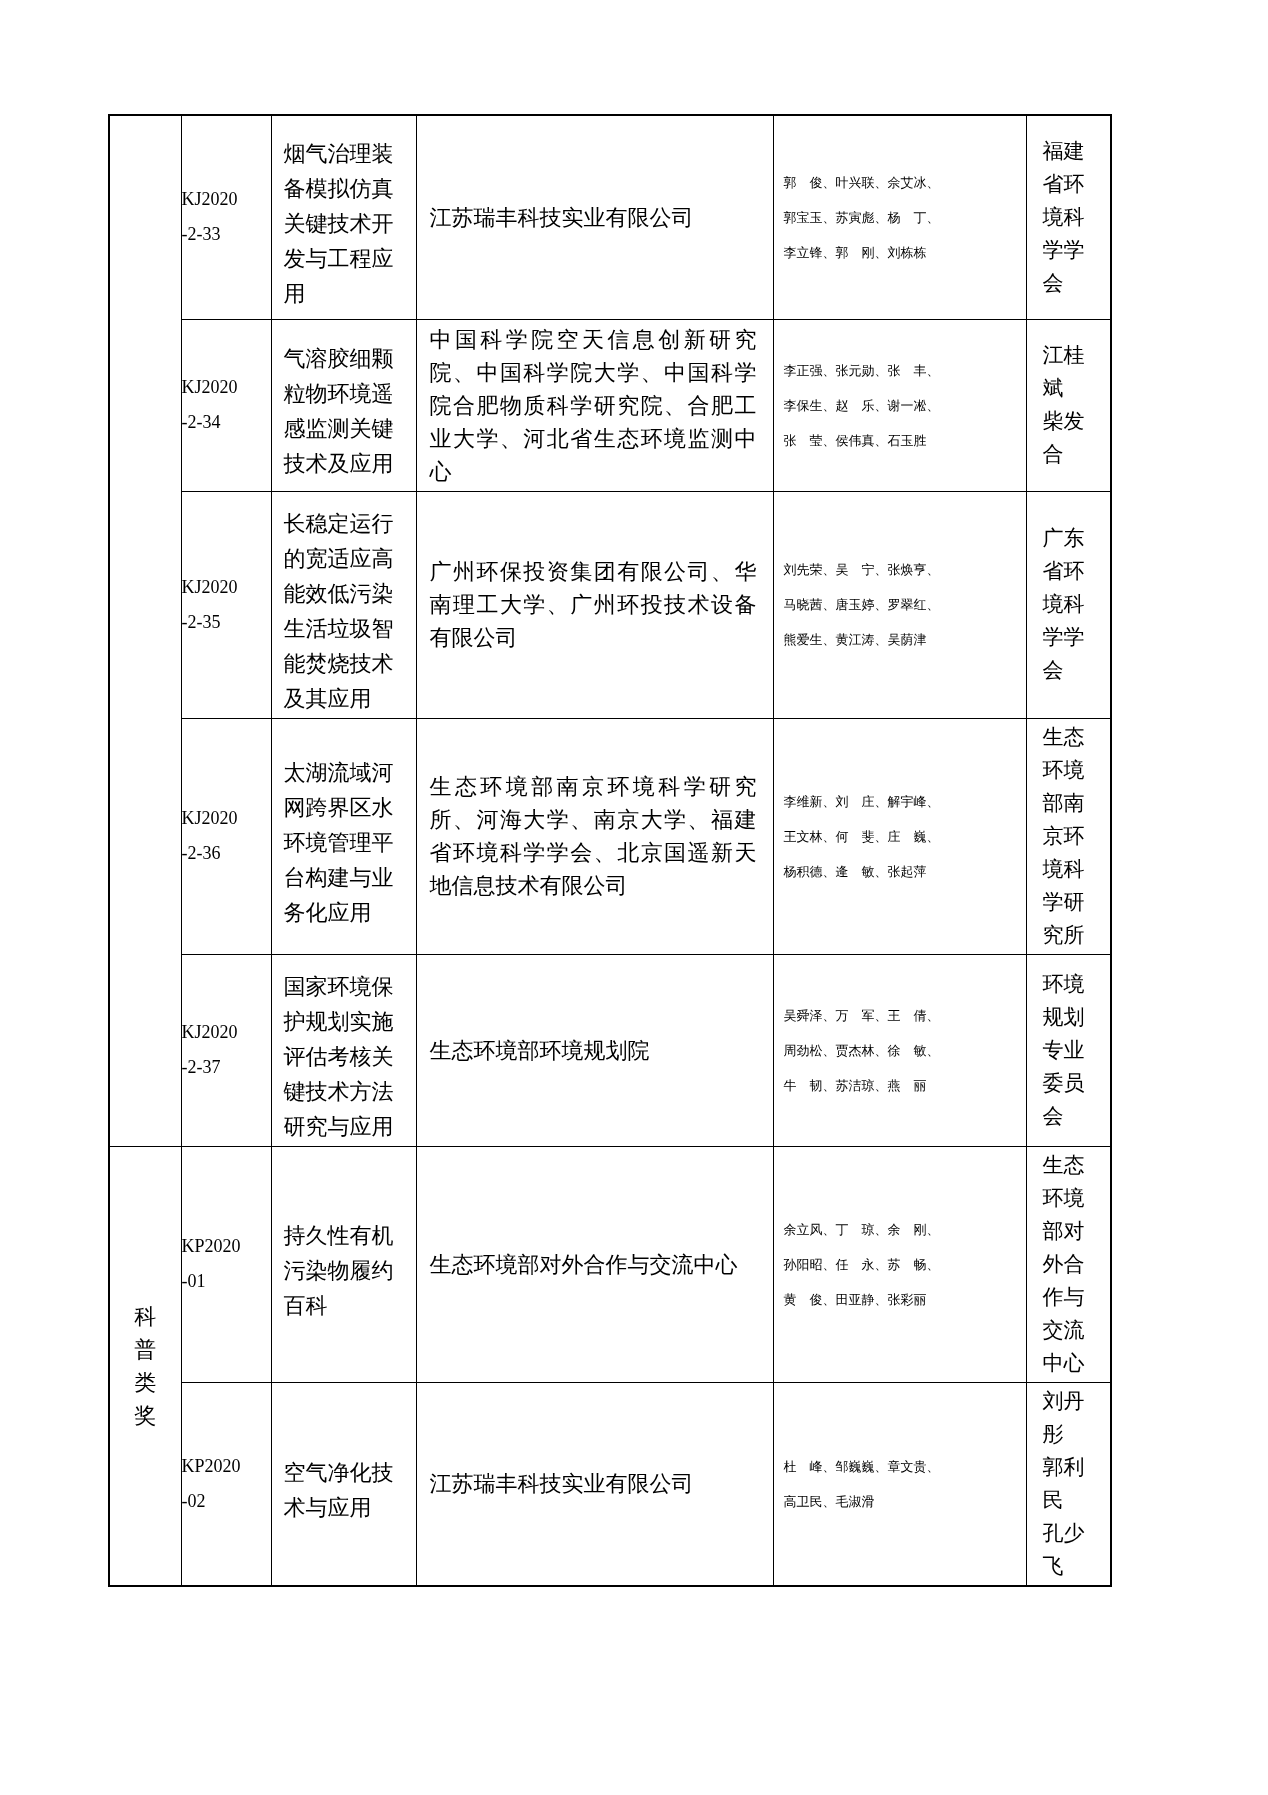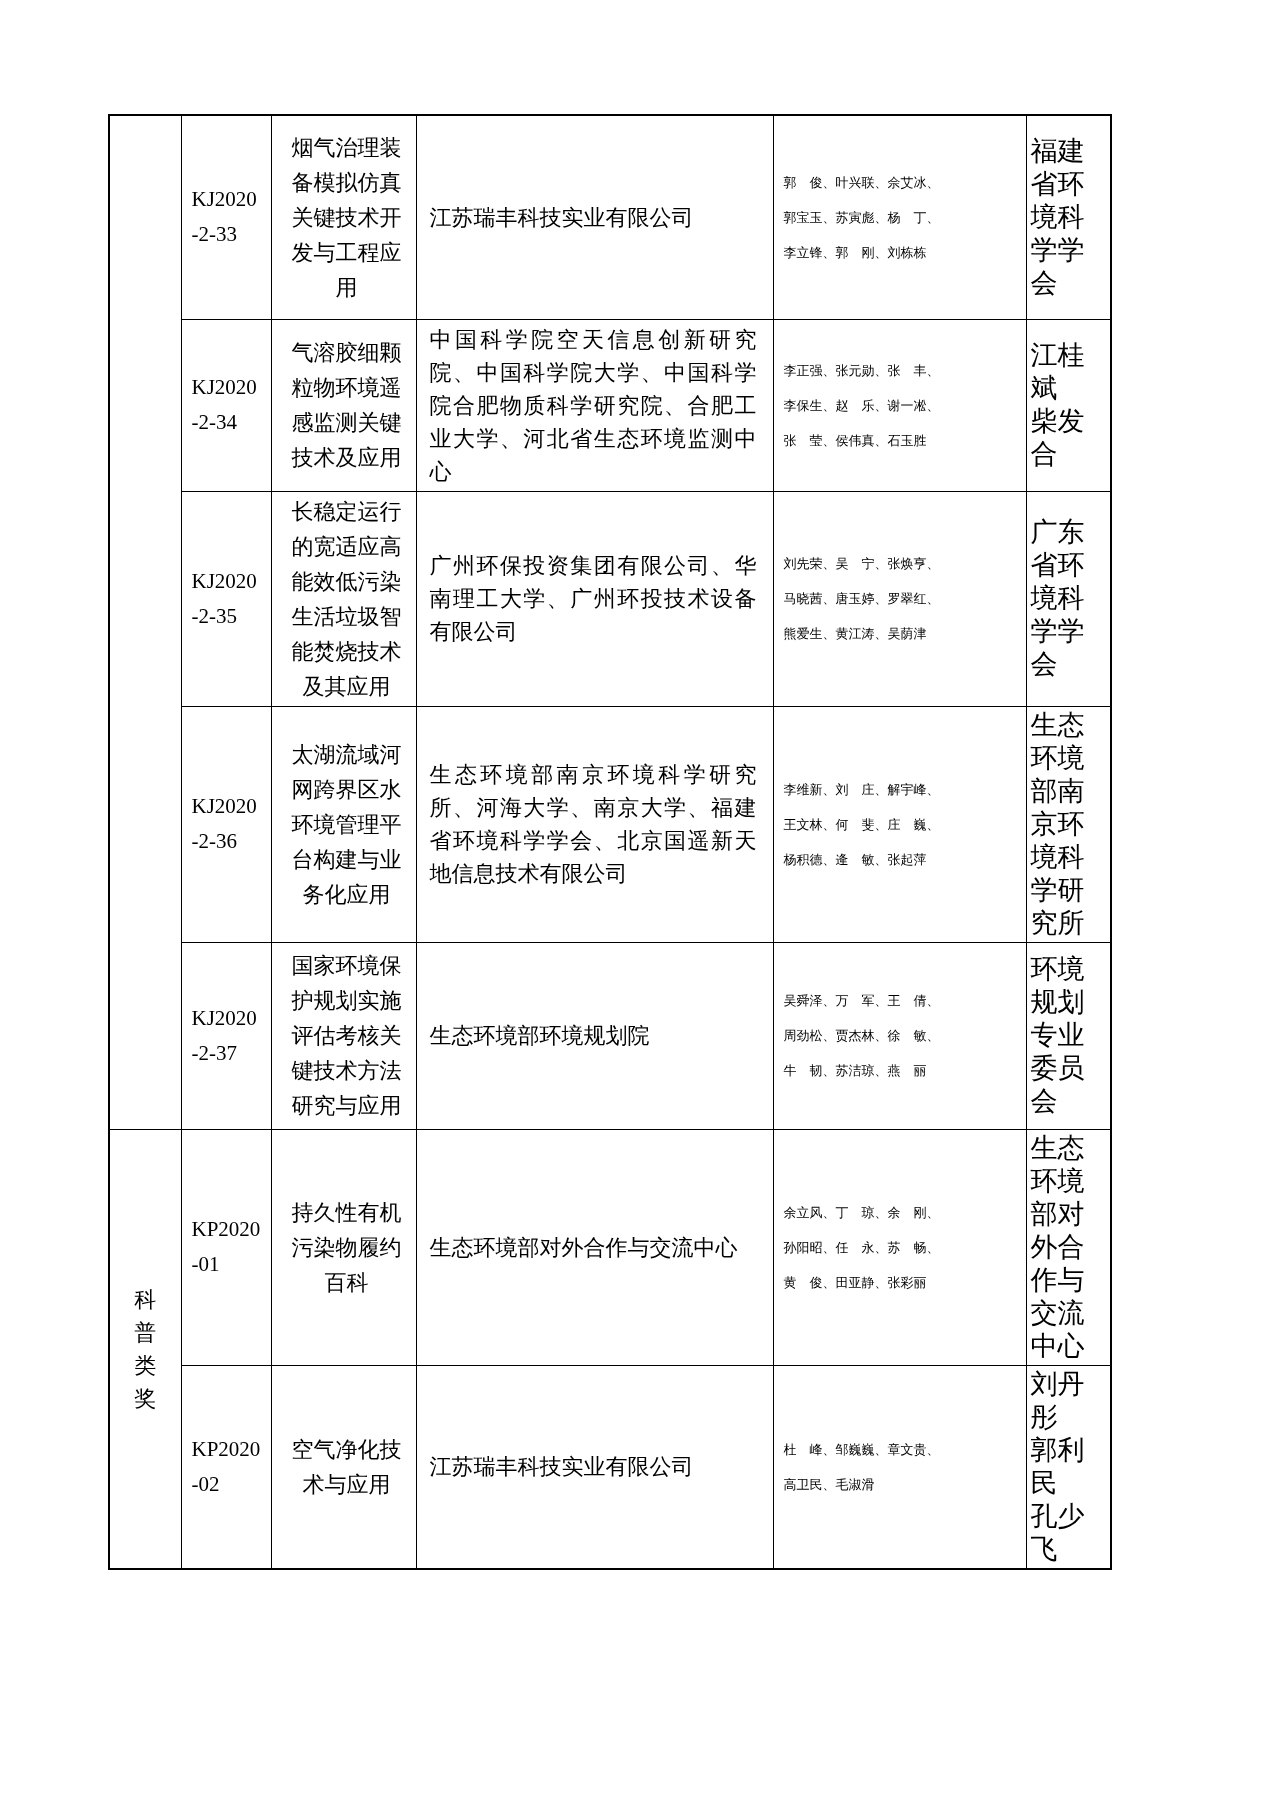--- a/index.html
+++ b/index.html
@@ -54,46 +54,46 @@
   }
   .cat-text {
     width: 24px;
     margin: 0 auto;
     font-size: 22px;
     line-height: 33px;
     text-align: center;
     word-break: break-all;
   }
   td.code-cell {
-    font-size: 21px;
+    font-size: 18px;
     line-height: 35px;
     white-space: pre-line;
-    padding: 2px 2px 2px 10px;
+    padding: 2px 2px 2px 0;
   }
   td.title-cell {
     line-height: 35px;
-    padding: 2px 6px 2px 12px;
-    text-align: center;
+    padding: 14px 6px 2px 12px;
+    text-align: left;
   }
   td.org-cell {
     line-height: 33px;
     padding: 2px 16px 2px 13px;
     text-align: justify;
   }
   td.names-cell {
     font-size: 13px;
     line-height: 35px;
     white-space: pre;
     padding: 2px 2px 2px 10px;
   }
   td.nom-cell {
-    font-size: 27px;
+    font-size: 21px;
     line-height: 33px;
     white-space: pre-line;
-    padding: 2px 6px 2px 4px;
+    padding: 2px 6px 2px 16px;
   }
 </style>
 </head>
 <body>
 
 <table class="awards">
   <colgroup>
     <col class="c-cat">
       <col class="c-code">
       <col class="c-title">

